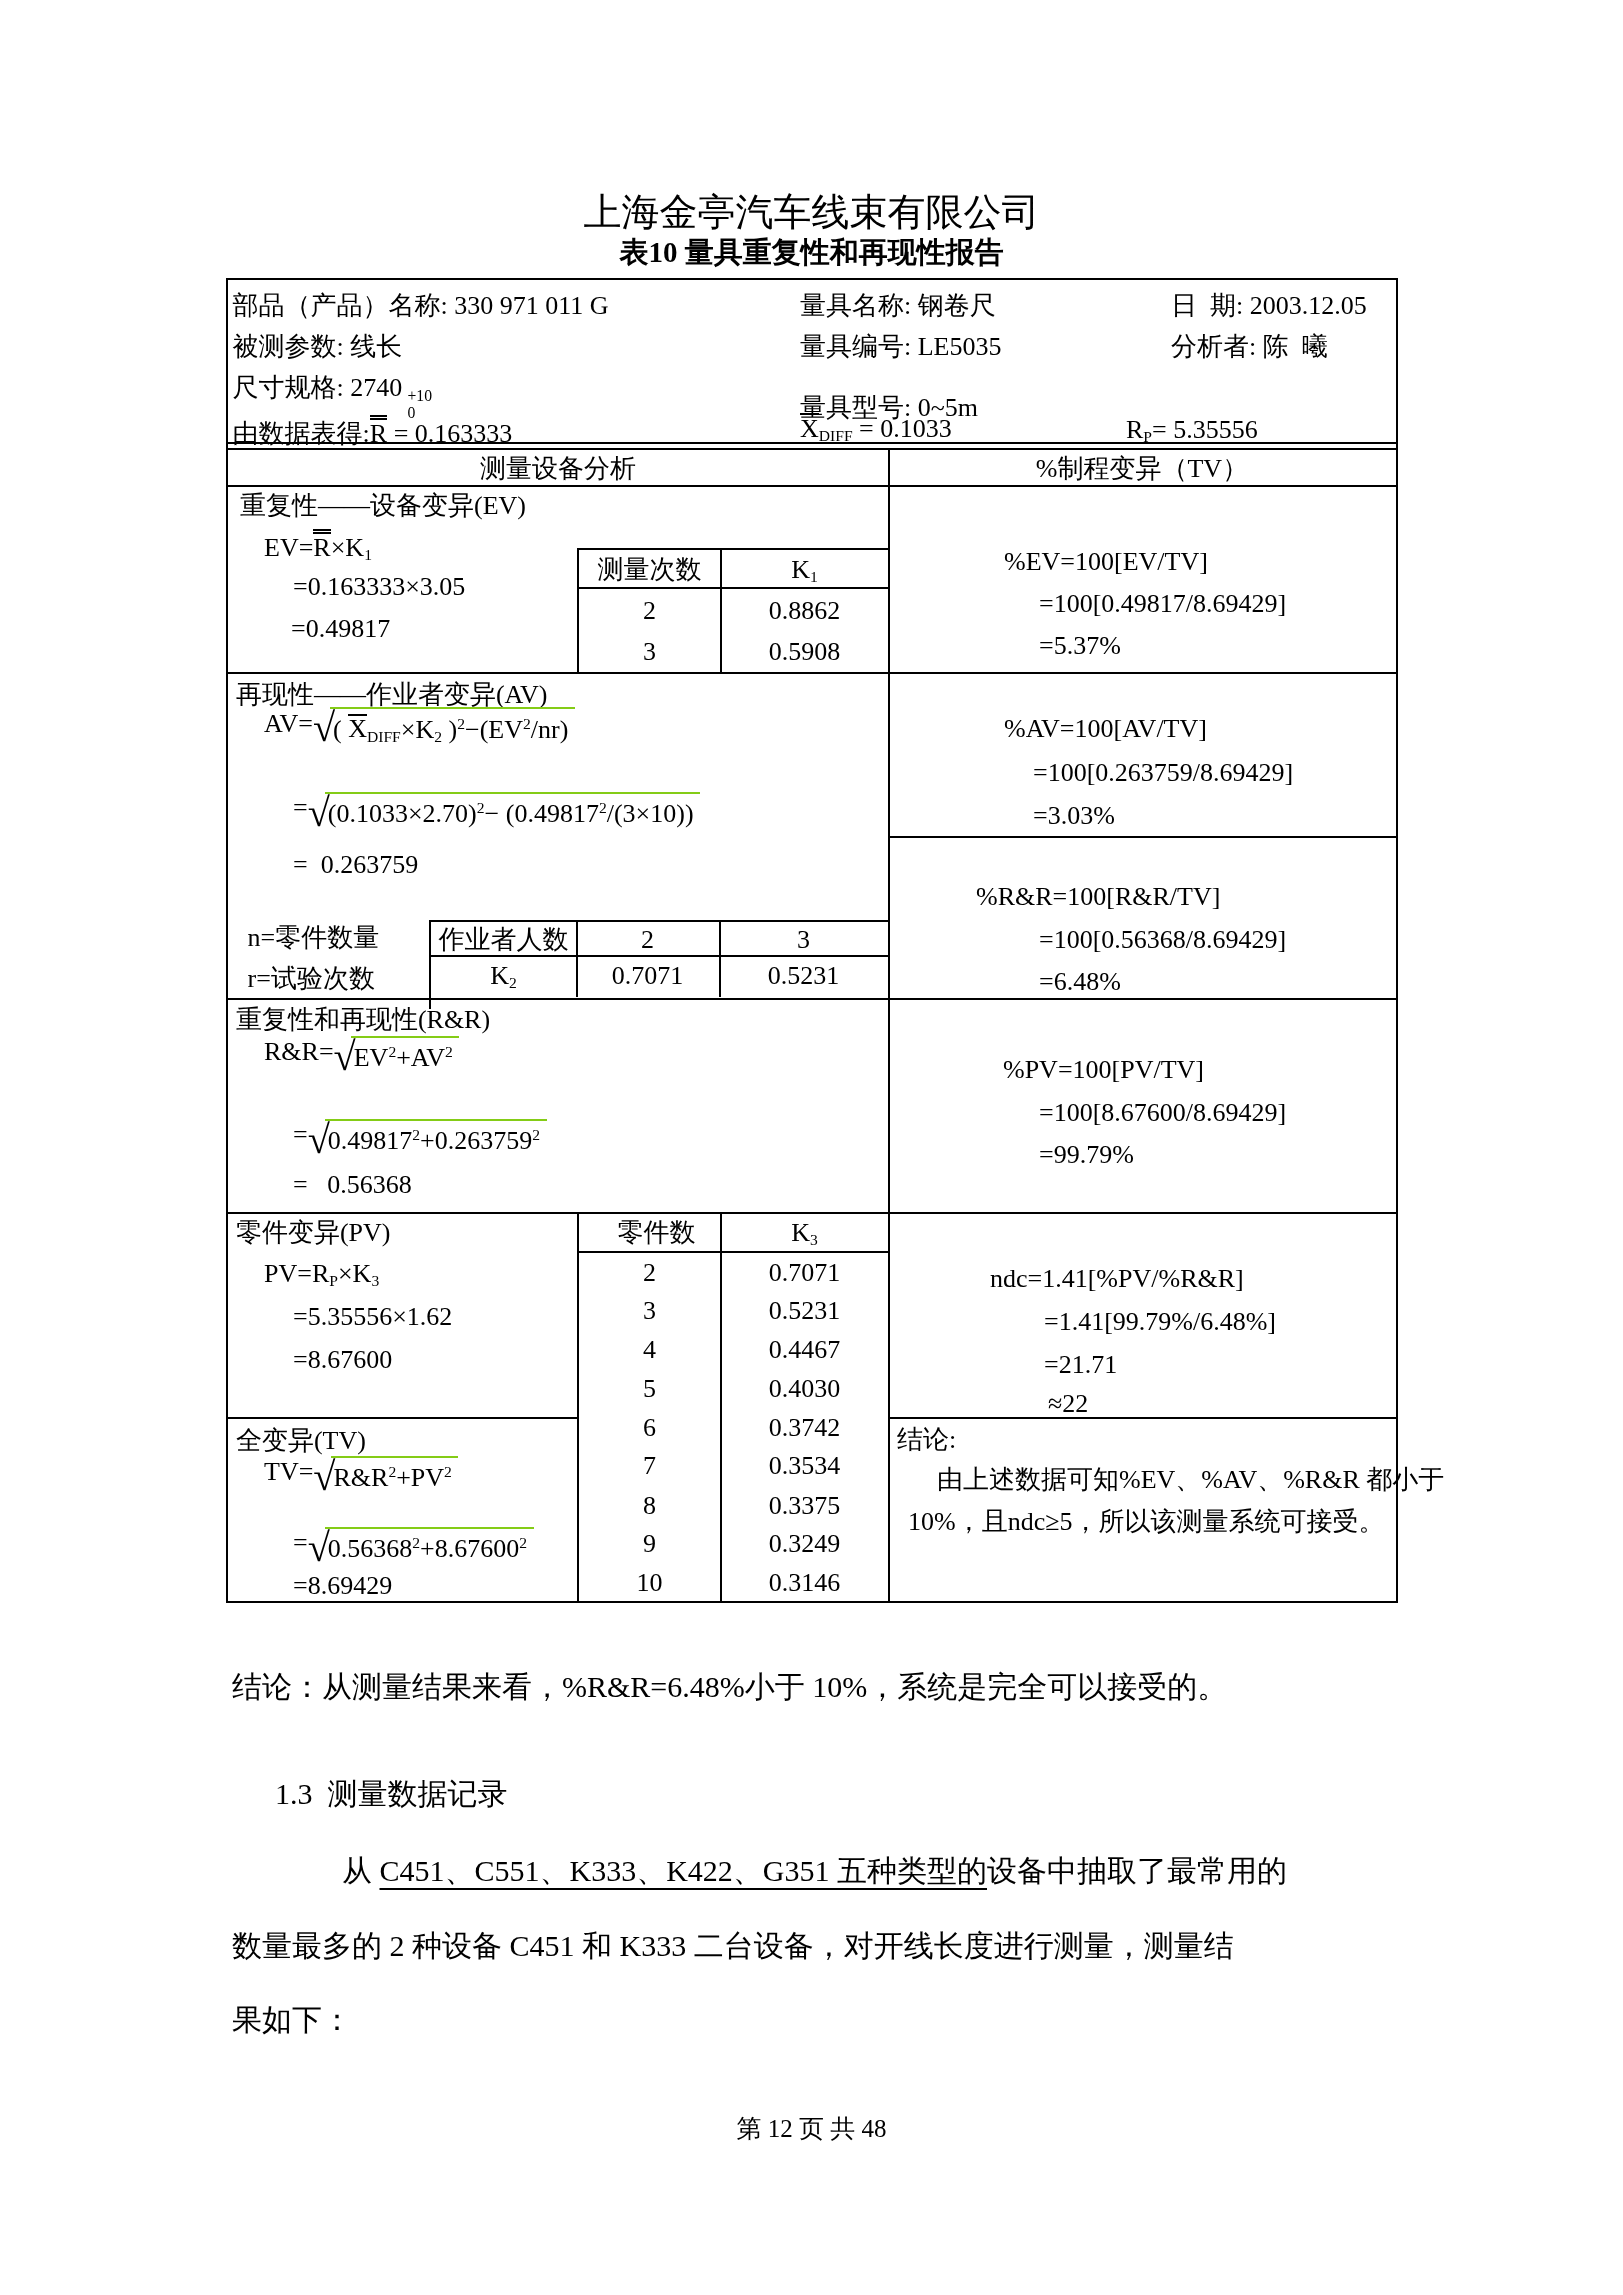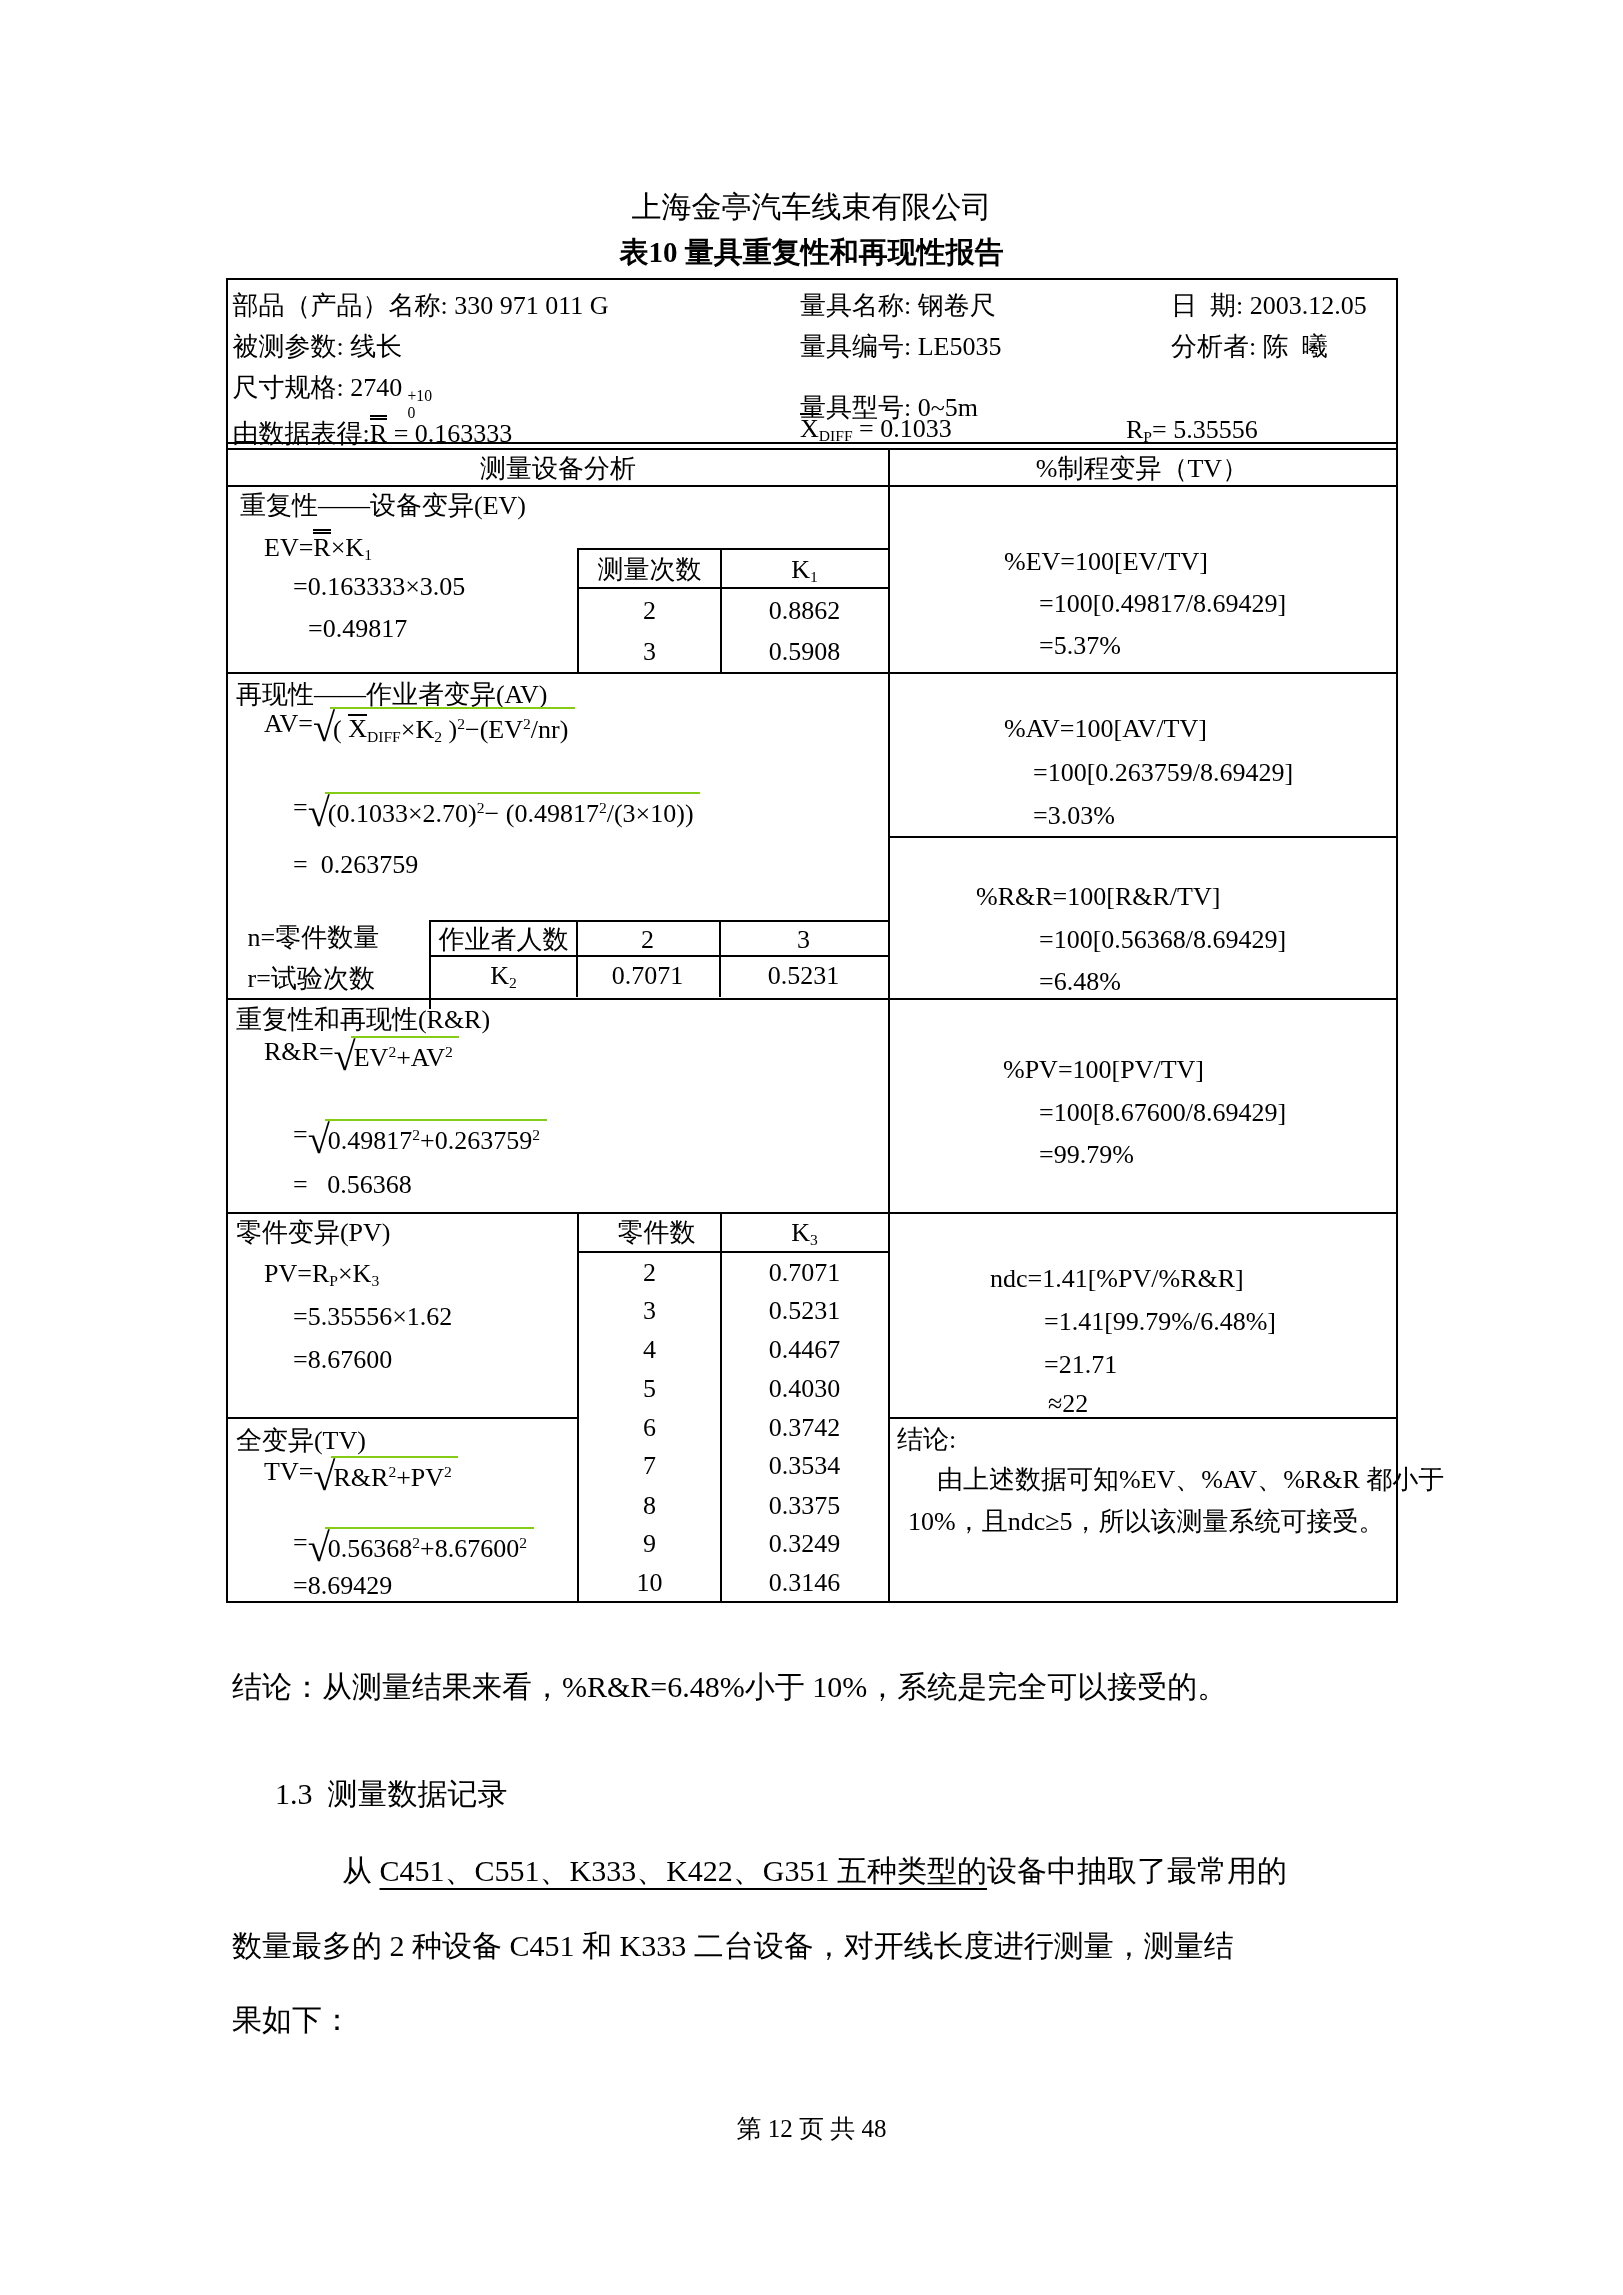--- a/index.html
+++ b/index.html
@@ -1,20 +1,20 @@
 <!DOCTYPE html>
 <html style="font-size:10.5px"><head>
 <meta charset="utf-8">
 <style>
   html,body{margin:0;padding:0;background:#888;}
   .page{position:relative;width:1623px;height:2295px;background:#ffffff;
         font-family:"Liberation Serif","DejaVu Serif",serif;color:#000;overflow:hidden;}
   .t{position:absolute;white-space:pre;font-size:26px;line-height:1.15;}
   .c{text-align:center;}
-  .doc-title{position:absolute;left:0;width:100%;text-align:center;font-size:30px;}
+  .doc-title{position:absolute;left:0;width:100%;text-align:center;font-size:38px;}
   .doc-subtitle{position:absolute;left:0;width:100%;text-align:center;font-size:29px;font-weight:bold;}
   .gtable{position:absolute;left:226px;top:278px;width:1168px;height:1321px;border:2.6px solid #000;box-sizing:content-box;}
   .hl{position:absolute;height:2px;background:#000;}
   .vl{position:absolute;width:2px;background:#000;}
   .itab{position:absolute;border-left:2px solid #000;border-top:2px solid #000;box-sizing:border-box;}
   sub{font-size:0.6em;vertical-align:-0.25em;line-height:0;}
   sup{font-size:0.6em;vertical-align:0.55em;line-height:0;}
   .ddbar{display:inline-block;border-top:5.9px double #000;padding-top:0.7px;line-height:1.02;}
   .obar{display:inline-block;border-top:2px solid #000;padding-top:0.7px;line-height:1.02;}
   .tol{display:inline-flex;flex-direction:column;font-size:15.7px;line-height:1.05;vertical-align:-5.2px;margin-left:5.2px;}
@@ -60,21 +60,21 @@
     <div class="hl" style="left:0;top:1137px;width:349px;"></div>
     <div class="hl" style="left:660px;top:1137px;width:508px;"></div>
     <div class="vl" style="left:660px;top:168px;height:1153px;"></div>
 
     <div class="t c" style="left:0;top:174px;width:660px;">测量设备分析</div>
     <div class="t c" style="left:660px;top:174px;width:508px;">%制程变异（TV）</div>
 
     <div class="t" style="left:12px;top:211px;">重复性——设备变异(EV)</div>
     <div class="t" style="left:36px;top:249px;"><span>EV=</span><span class="ddbar">R</span><span>×K</span><sub>1</sub></div>
     <div class="t" style="left:65px;top:292px;">=0.163333×3.05</div>
-    <div class="t" style="left:80px;top:334px;">=0.49817</div>
+    <div class="t" style="left:63px;top:334px;">=0.49817</div>
 
     <div class="itab" style="left:349px;top:268px;width:311px;height:124px;">
       <div class="vl" style="left:141px;top:0;height:122px;"></div>
       <div class="hl" style="left:0;top:37px;width:309px;"></div>
       <div class="t c" style="left:0;top:5.2px;width:141px;">测量次数</div>
       <div class="t c" style="left:141px;top:5.2px;width:169px;"><span>K</span><sub>1</sub></div>
       <div class="t c" style="left:0;top:46px;width:141px;">2</div>
       <div class="t c" style="left:141px;top:46px;width:169px;">0.8862</div>
       <div class="t c" style="left:0;top:87px;width:141px;">3</div>
       <div class="t c" style="left:141px;top:87px;width:169px;">0.5908</div>

